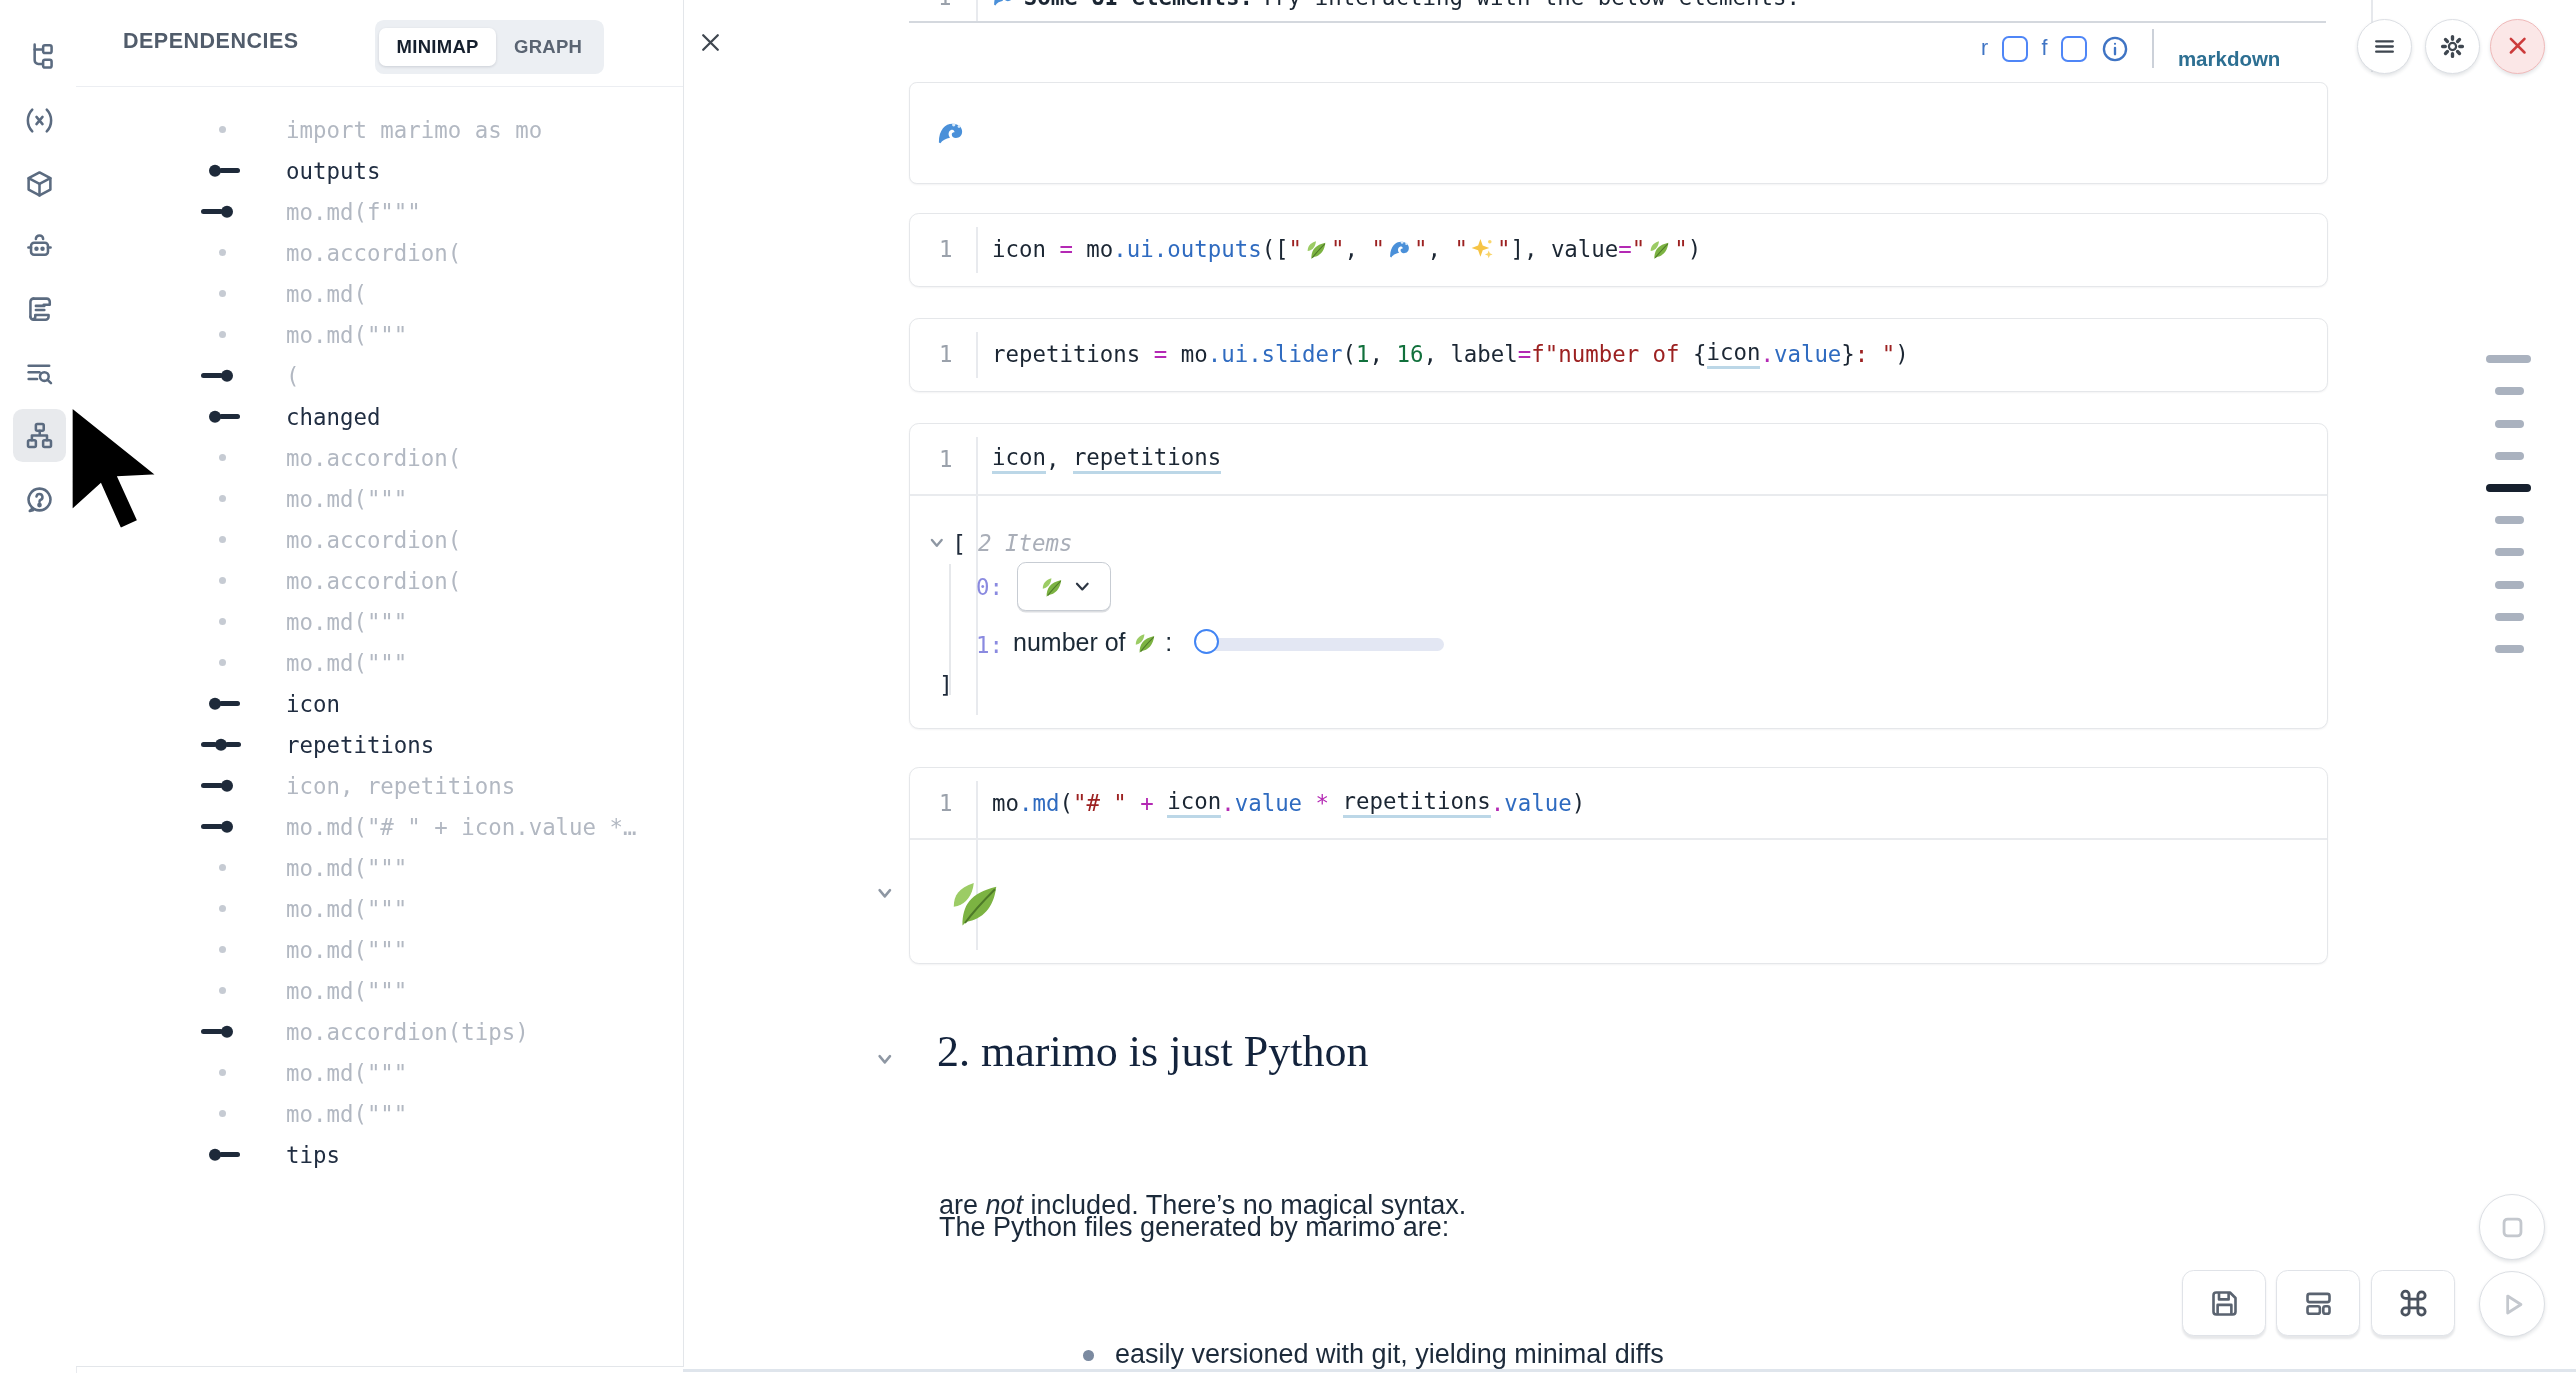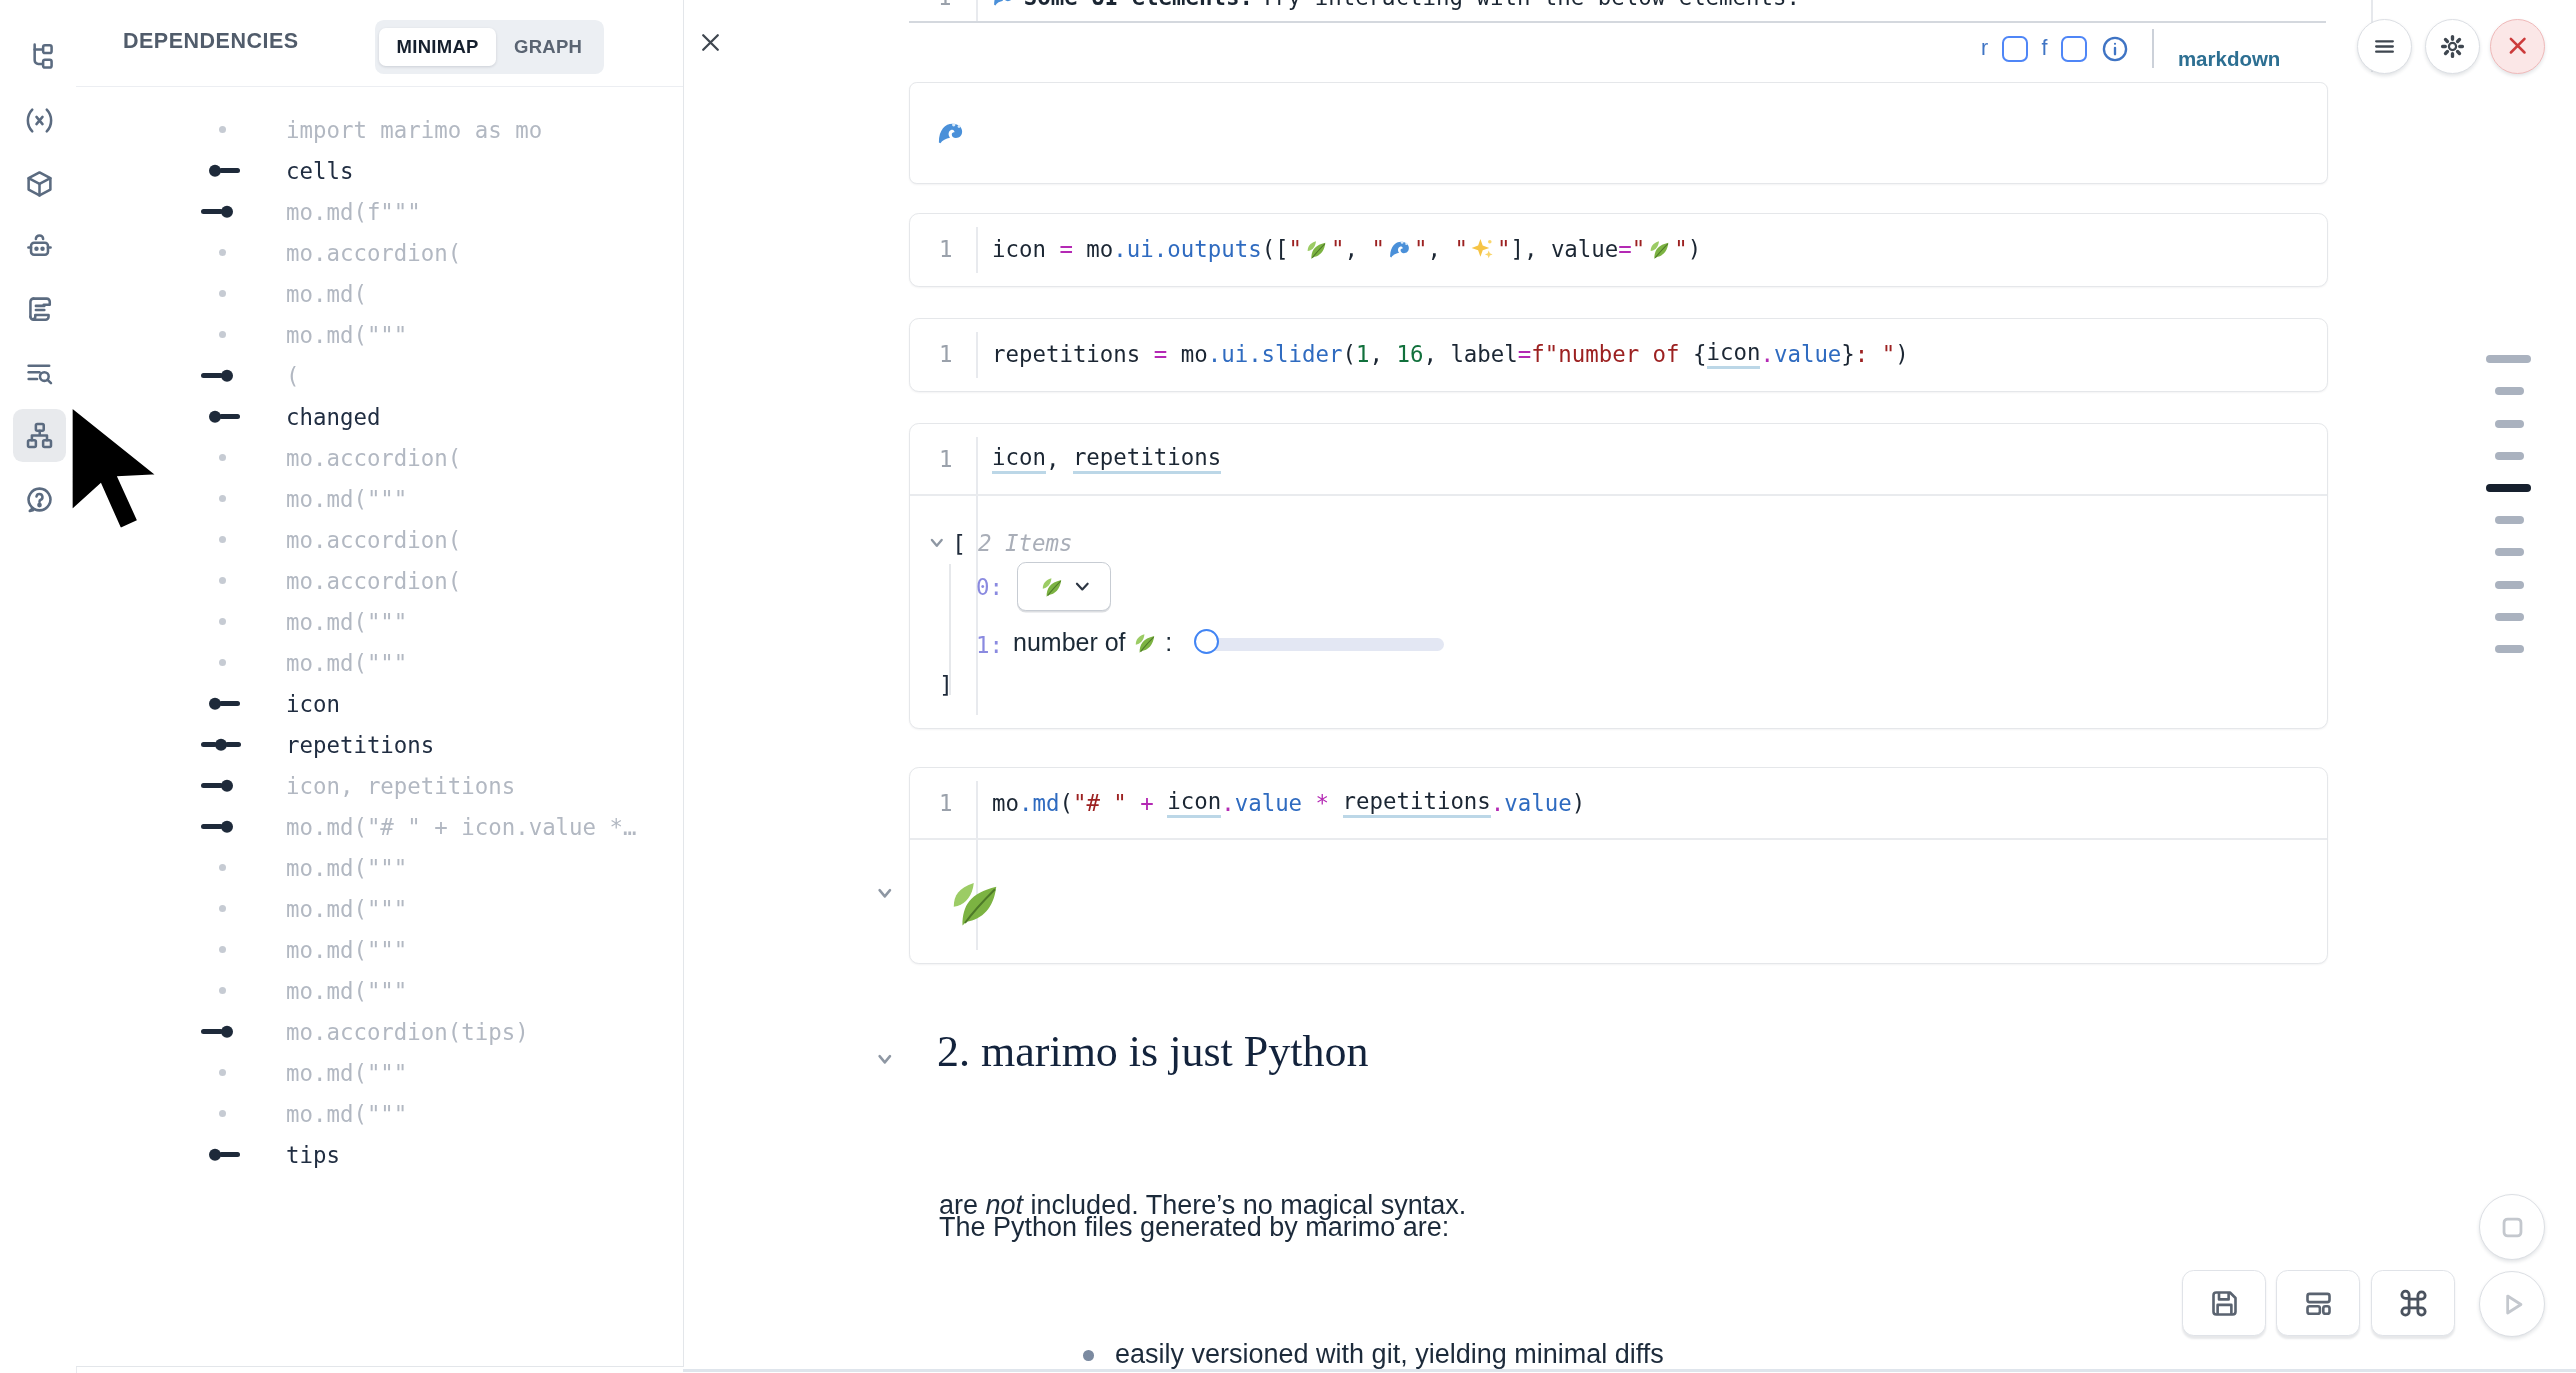--- a/index.html
+++ b/index.html
@@ -179,21 +179,21 @@
         <span class="mmark">
           <span class="mk mk-dot"></span>
         </span>
         <span class="mtext">import marimo as mo</span>
       </div>
       <div class="mrow" style="top: 41px;">
         <span class="mmark">
           <span class="mk mk-c" style="left:7.8px"></span>
           <span class="mk mk-t" style="left:17.6px;width:21.5px"></span>
         </span>
-        <span class="mtext dark">cells</span>
+        <span class="mtext dark">outputs</span>
       </div>
       <div class="mrow" style="top: 82px;">
         <span class="mmark">
           <span class="mk mk-t" style="left:0;width:21.5px"></span>
           <span class="mk mk-c" style="left:19.5px"></span>
         </span>
         <span class="mtext">mo.md(f"""</span>
       </div>
       <div class="mrow" style="top: 123px;">
         <span class="mmark">

